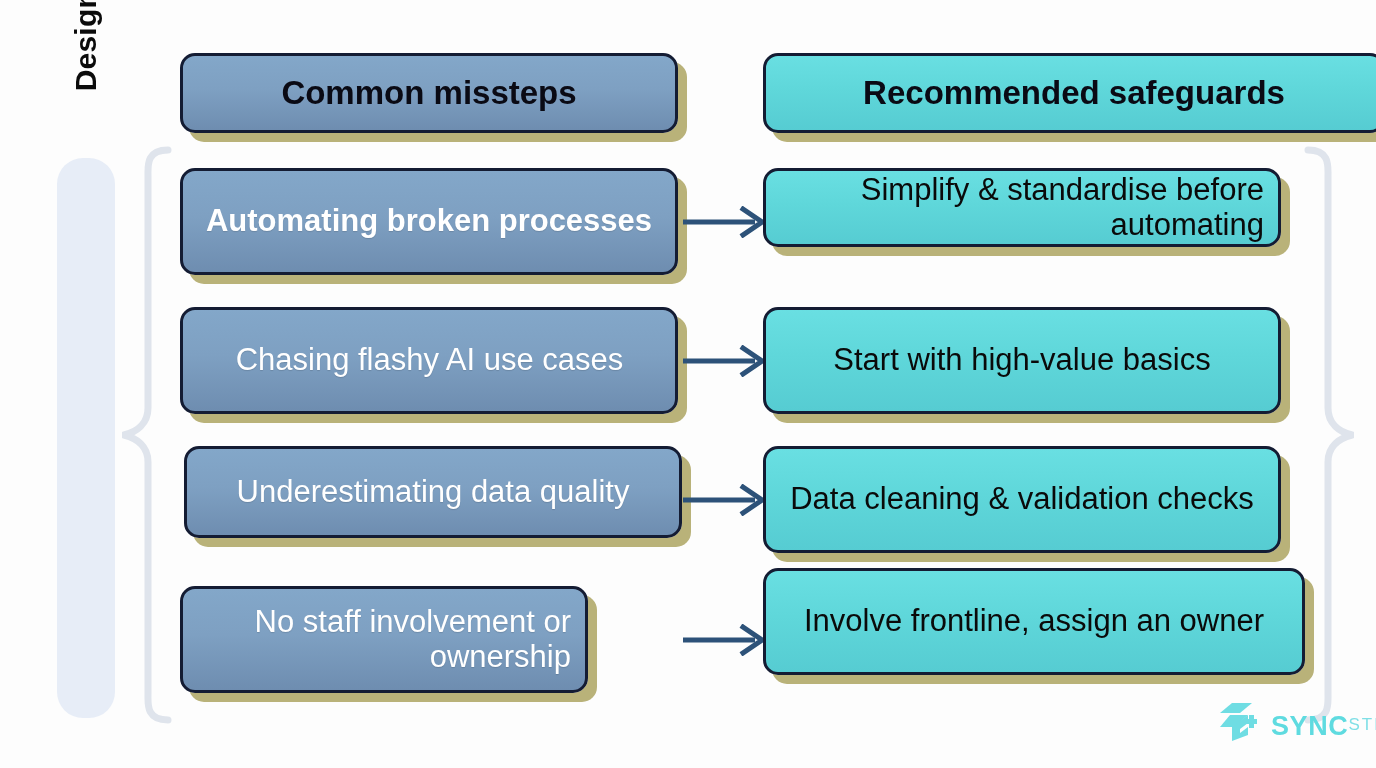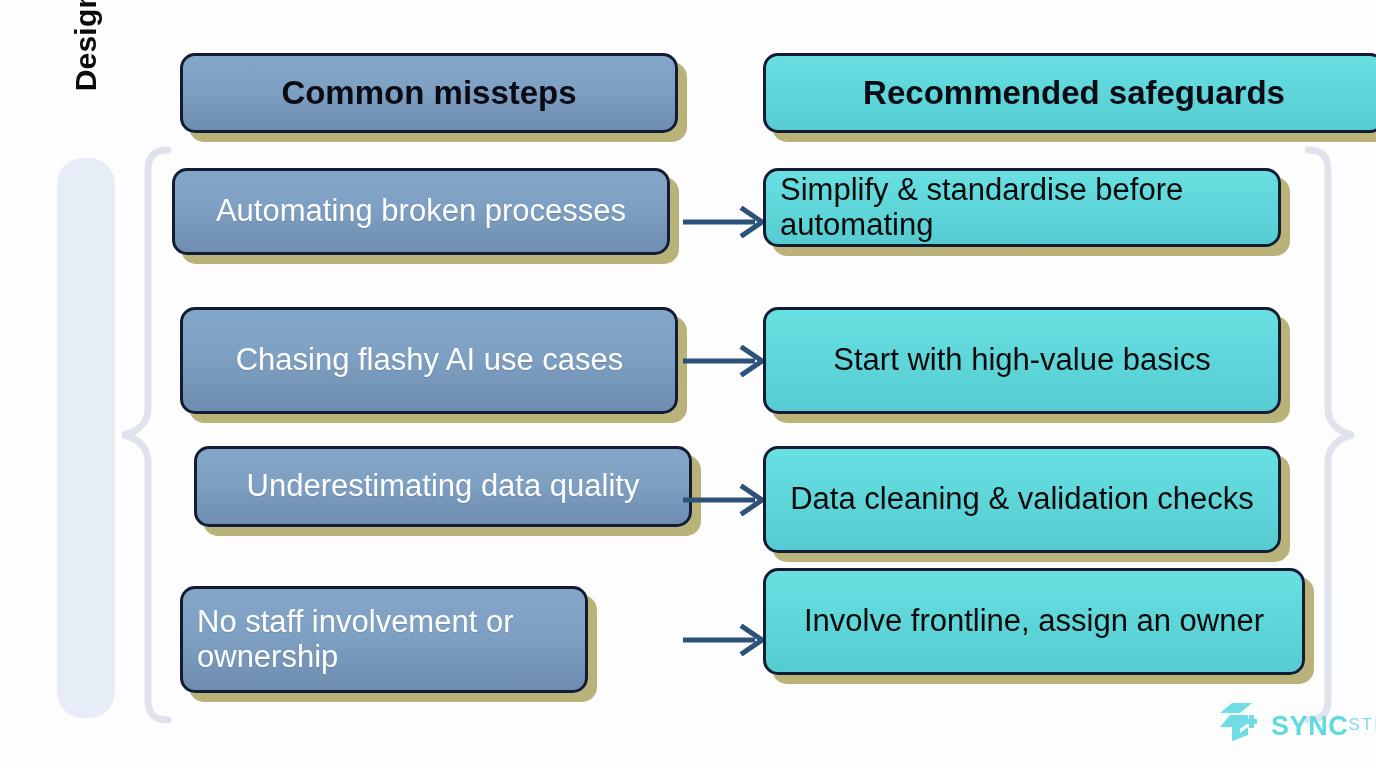--- a/index.html
+++ b/index.html
@@ -65,21 +65,21 @@
 
   
   .box {
     position: absolute;
     box-sizing: border-box;
     border: 3px solid #141c33;
     border-radius: 15px;
     display: flex;
     align-items: center;
     justify-content: center;
-    text-align: left;
+    text-align: right;
     line-height: 1.12;
     box-shadow: 9px 9px 0 0 #b9b279;
     padding: 4px 14px;
   }
   .box-left {
     background: linear-gradient(180deg, #83a7c9 0%, #7ea0c2 45%, #6e8db0 100%);
     color: #ffffff;
     font-size: 31px;
     text-shadow: 0 1px 1px rgba(0,0,0,0.13);
   }
@@ -164,21 +164,21 @@
   </div>
 
   <div class="box box-left box-header" style="left:180px; top:53px; width:498px; height:80px;">
     <span>Common missteps</span>
   </div>
 
   <div class="box box-right box-header" style="left:763px; top:53px; width:622px; height:80px;">
     <span>Recommended safeguards</span>
   </div>
 
-  <div class="box box-left" style="left:172px; top:168px; width:498px; height:87px;">
+  <div class="box box-left" style="left:180px; top:168px; width:498px; height:107px;font-weight:bold;">
     <span>Automating broken processes</span>
   </div>
   <div class="arrow" style="left:683px; top:206px;">
     <svg width="84" height="32" viewBox="0 0 84 32" fill="none" xmlns="http://www.w3.org/2000/svg">
       <path d="M0 16 L72 16" stroke="#2d5279" stroke-width="5"></path>
       <path d="M60 3 L79 16 L60 29" stroke="#2d5279" stroke-width="5" fill="none" stroke-linecap="square"></path>
     </svg>
   </div>
   <div class="box box-right" style="left:763px; top:168px; width:518px; height:79px;">
     <span>Simplify &amp; standardise before automating</span>
@@ -190,21 +190,21 @@
   <div class="arrow" style="left:683px; top:345px;">
     <svg width="84" height="32" viewBox="0 0 84 32" fill="none" xmlns="http://www.w3.org/2000/svg">
       <path d="M0 16 L72 16" stroke="#2d5279" stroke-width="5"></path>
       <path d="M60 3 L79 16 L60 29" stroke="#2d5279" stroke-width="5" fill="none" stroke-linecap="square"></path>
     </svg>
   </div>
   <div class="box box-right" style="left:763px; top:307px; width:518px; height:107px;">
     <span>Start with high-value basics</span>
   </div>
 
-  <div class="box box-left" style="left:194px; top:446px; width:498px; height:81px;">
+  <div class="box box-left" style="left:184px; top:446px; width:498px; height:92px;">
     <span>Underestimating data quality</span>
   </div>
   <div class="arrow" style="left:683px; top:484px;">
     <svg width="84" height="32" viewBox="0 0 84 32" fill="none" xmlns="http://www.w3.org/2000/svg">
       <path d="M0 16 L72 16" stroke="#2d5279" stroke-width="5"></path>
       <path d="M60 3 L79 16 L60 29" stroke="#2d5279" stroke-width="5" fill="none" stroke-linecap="square"></path>
     </svg>
   </div>
   <div class="box box-right" style="left:763px; top:446px; width:518px; height:107px;">
     <span>Data cleaning &amp; validation checks</span>

